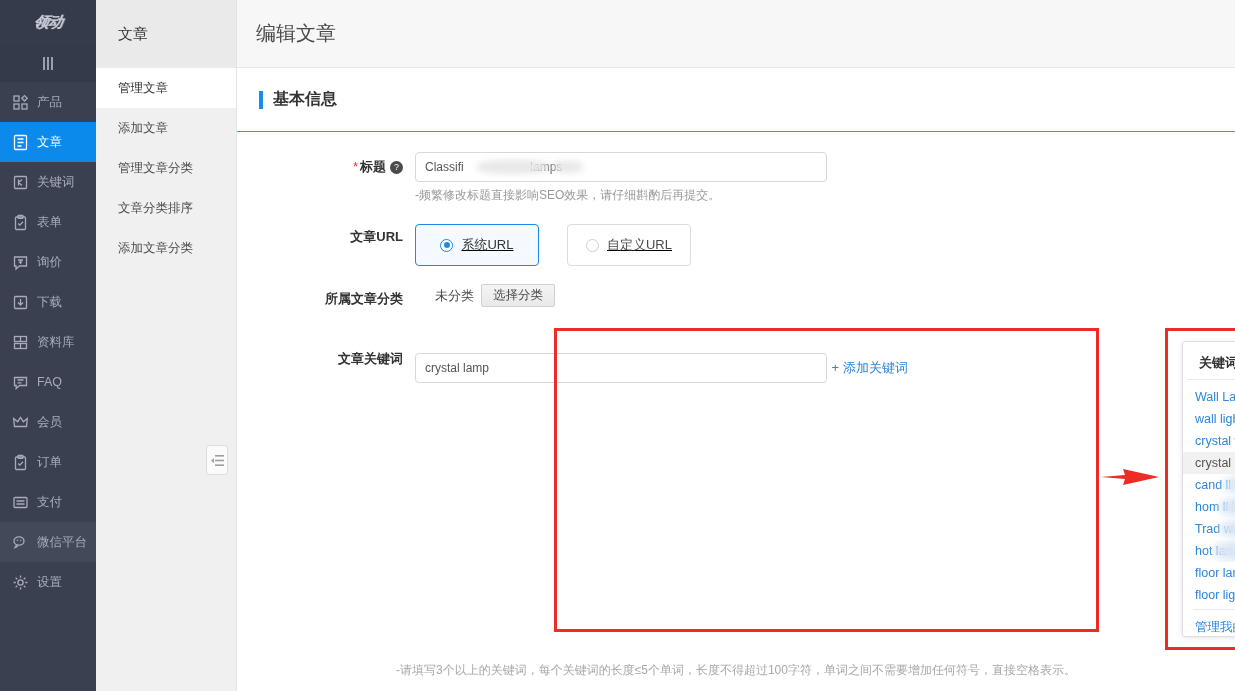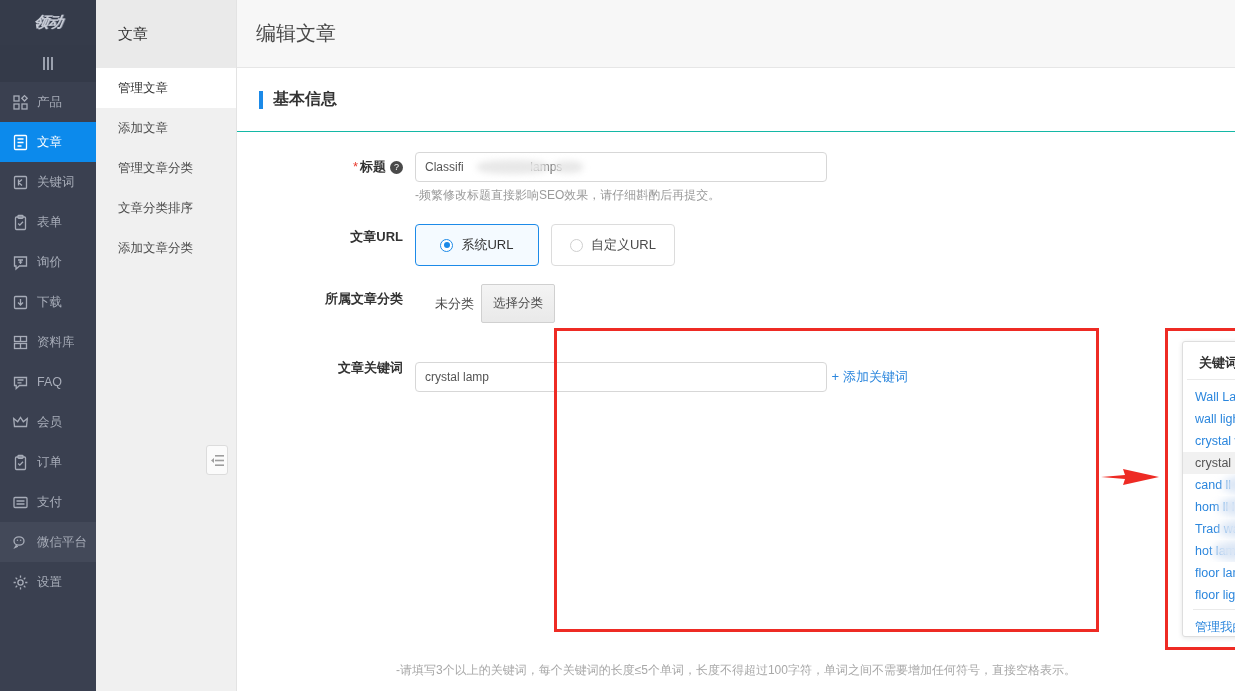--- a/index.html
+++ b/index.html
@@ -101,41 +101,41 @@
   }
   .fctrl { flex: 1; }
 
   .txtinput {
     width: 412px; height: 30px; border: 1px solid #d7d7d7; border-radius: 4px;
     padding: 0 9px; font-size: 12px; color: #555; background: #fff;
     font-family: "Liberation Sans", sans-serif;
   }
   .hint { font-size: 12px; color: #9a9a9a; margin-top: 5px; }
 
-  .radio-group { display: flex; gap: 12px; margin-top: 2px; }
+  .radio-group { display: flex; gap: 28px; margin-top: 2px; text-decoration: underline; }
   .radio-card {
     width: 124px; height: 42px; border: 1px solid #dcdcdc; border-radius: 4px;
     display: flex; align-items: center; justify-content: center; gap: 8px;
     font-size: 13px; color: #4a4a4a; cursor: pointer; background: #fff;
   }
   .radio-card.sel { border-color: #1c8ae8; background: #f4faff; color: #333; }
   .dot {
     width: 13px; height: 13px; border-radius: 50%;
     border: 1px solid #cfcfcf; background: #fff; position: relative;
   }
   .radio-card.sel .dot { border-color: #1c8ae8; }
   .radio-card.sel .dot::after {
     content: ""; position: absolute; left: 2.5px; top: 2.5px;
     width: 6px; height: 6px; border-radius: 50%; background: #1c8ae8;
   }
 
   .cat-line { display: flex; align-items: center; gap: 7px; }
   .cat-text { font-size: 13px; color: #4a4a4a; }
   .btn-gray {
-    height: 39px; padding: 0 11px; border: 1px solid #d0d0d0;
+    height: 23px; padding: 0 11px; border: 1px solid #d0d0d0;
     background: linear-gradient(#f4f4f4,#e9e9e9); border-radius: 2px;
     font-size: 12.5px; color: #4a4a4a; cursor: pointer;
     font-family: "Liberation Sans", sans-serif;
   }
 
   .addkw {
     margin-top: 15px; font-size: 13px; color: #2b86dd;
     cursor: pointer; display: inline-block;
   }
   .addkw .plus { margin-right: 4px; }

